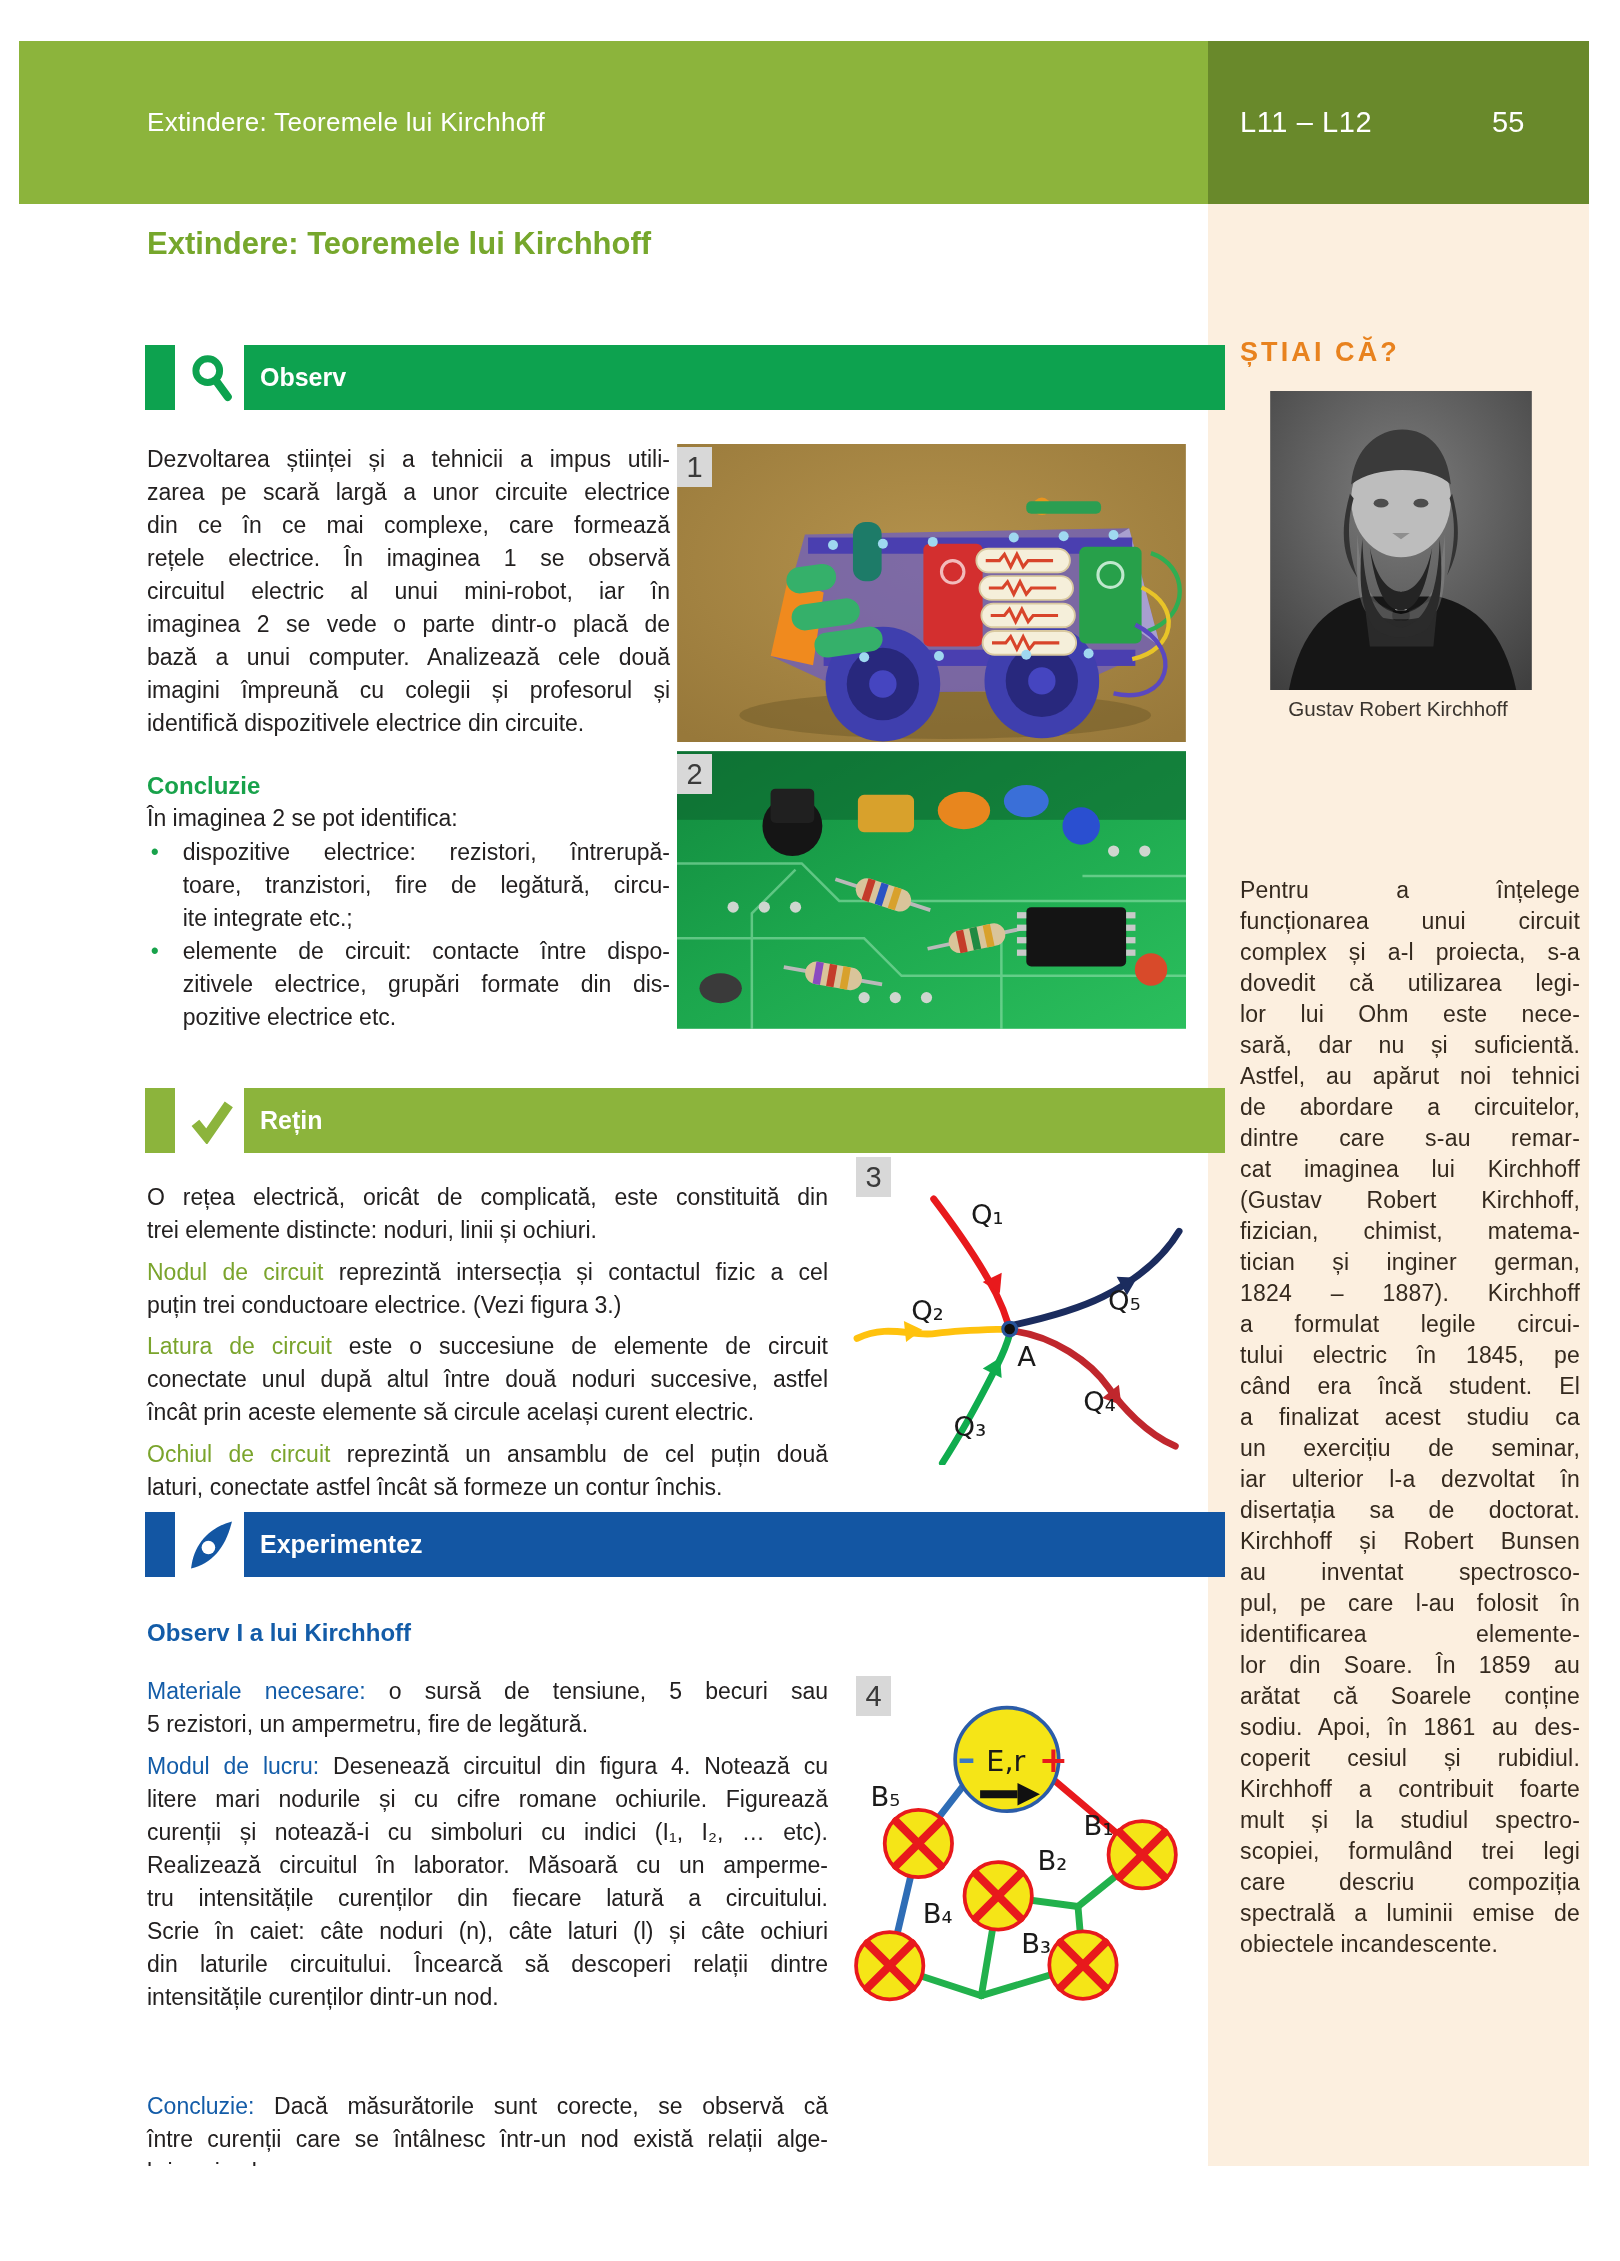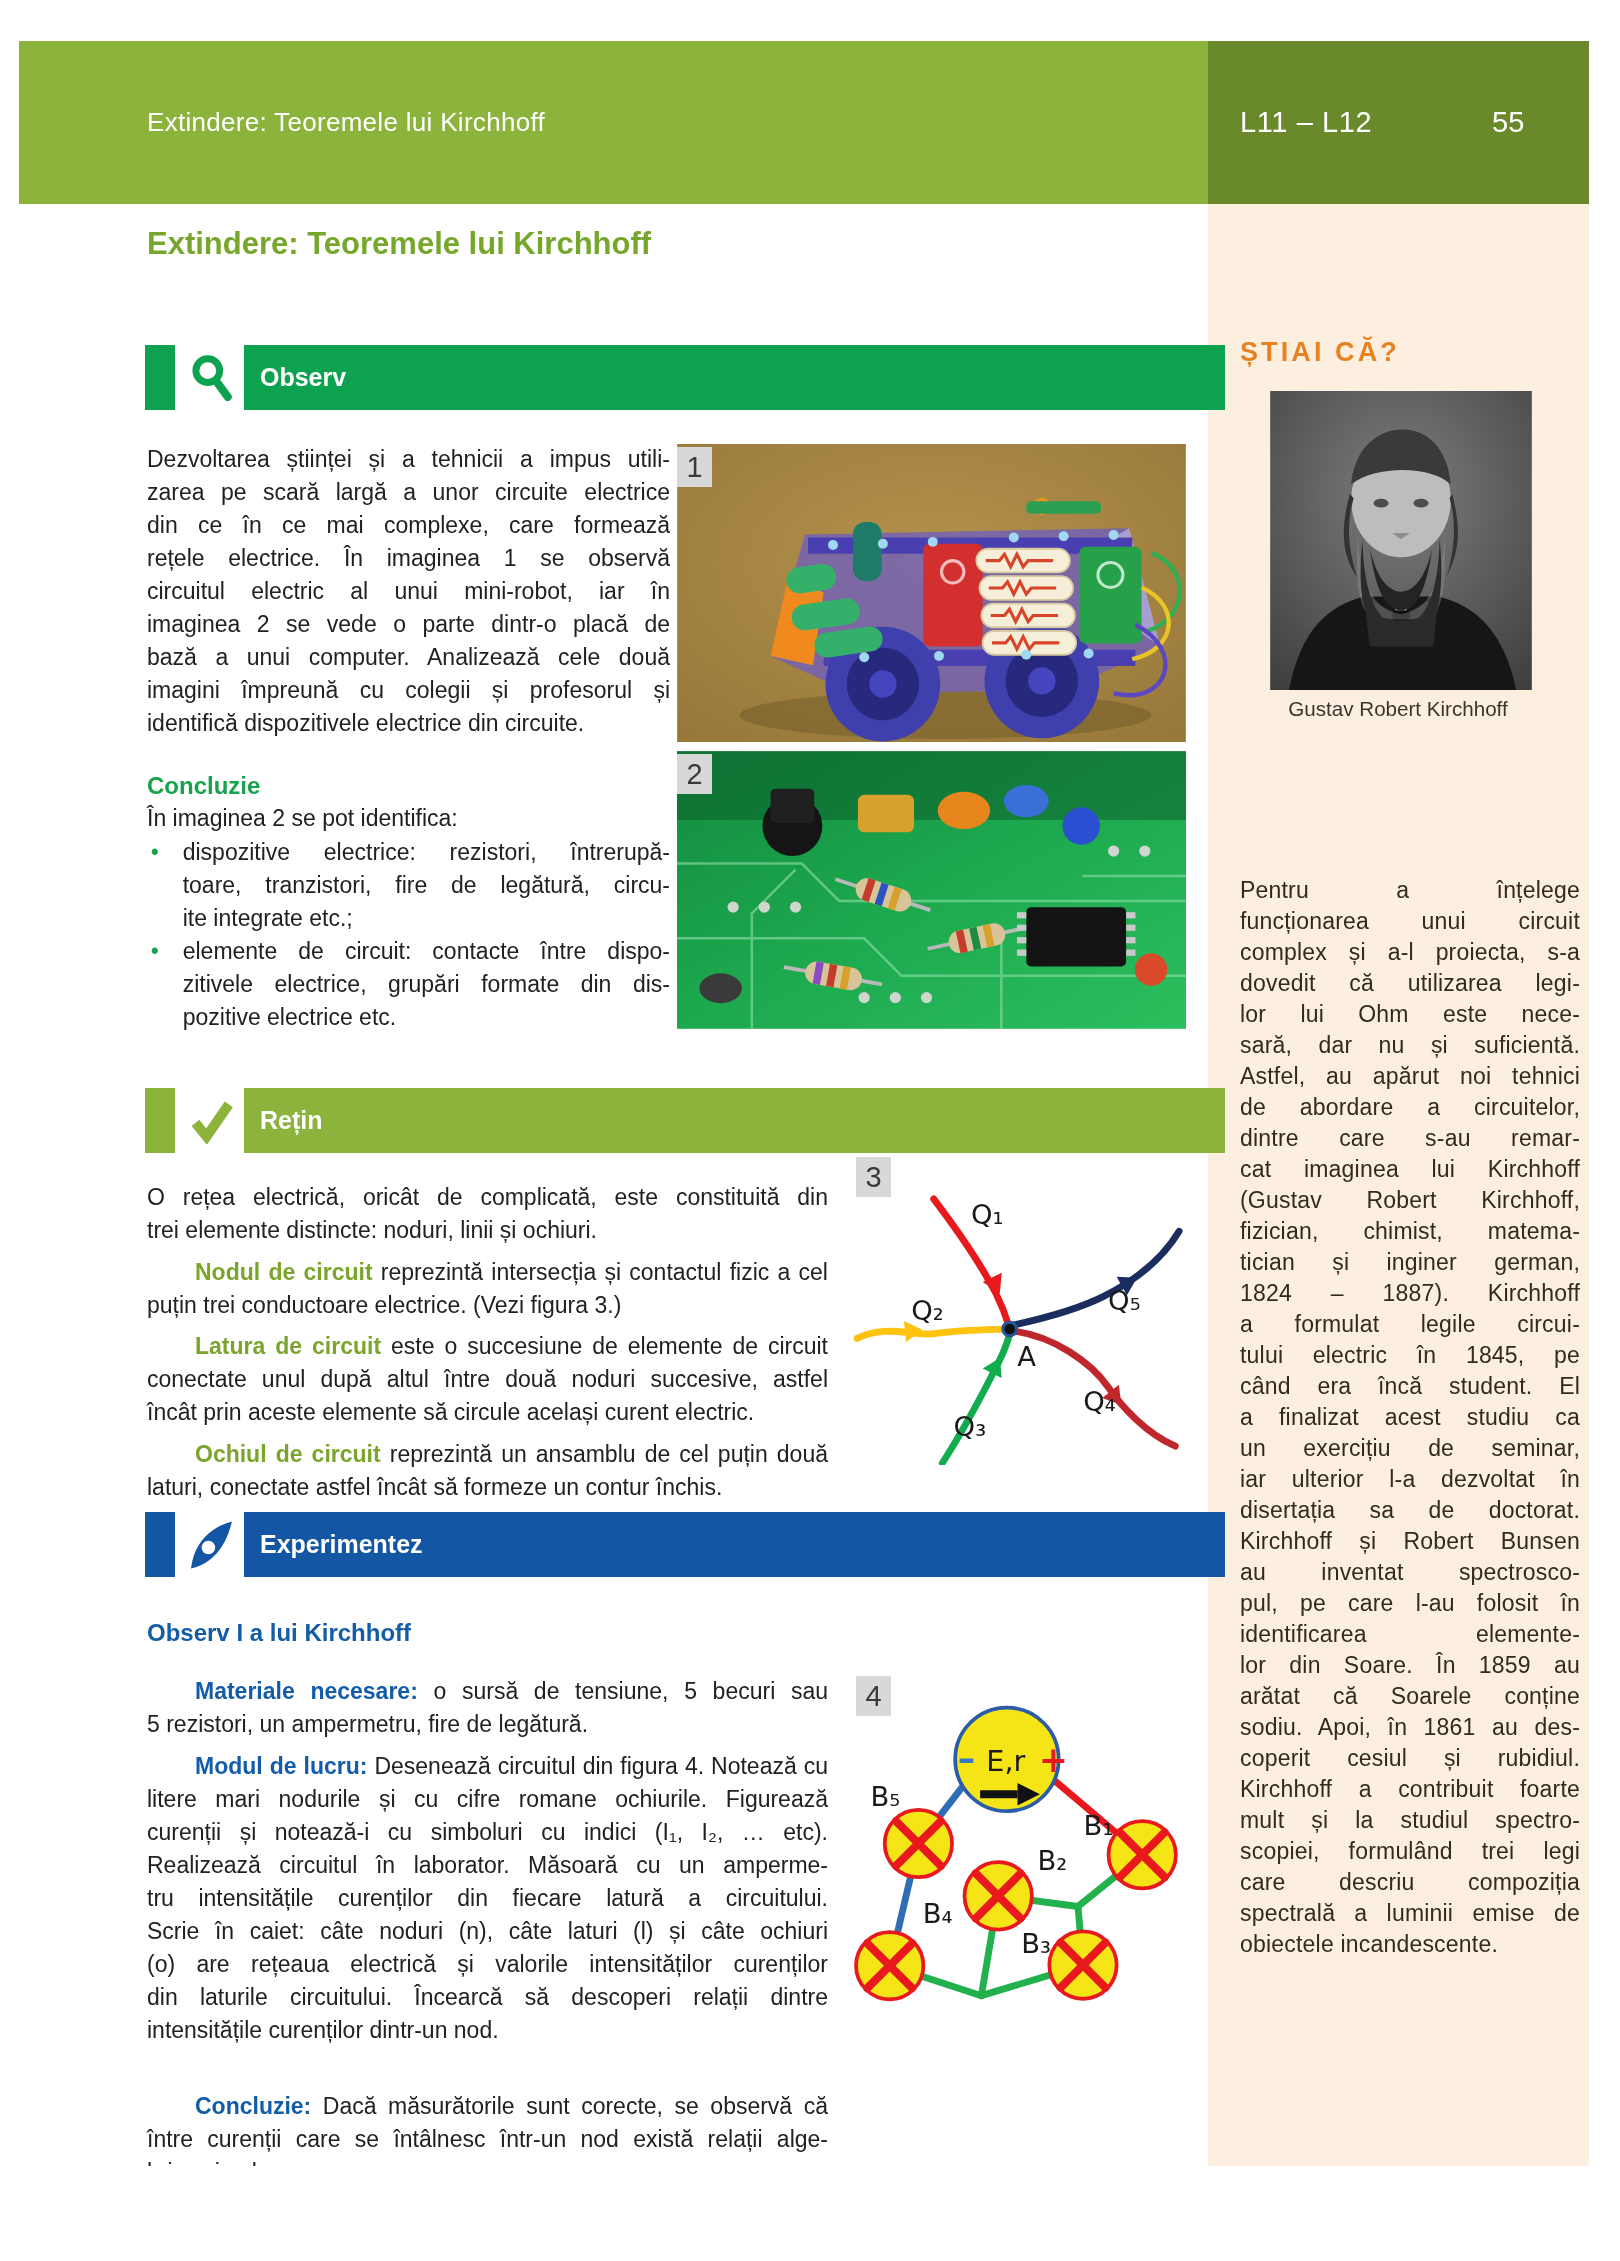--- a/index.html
+++ b/index.html
@@ -25,21 +25,21 @@
   .maintitle{left:147px;top:226px;font-size:31px;font-weight:bold;color:#76a72c;}
   .sec-accent{width:30px;height:65px;}
   .sec-iconbox{width:49px;height:65px;display:flex;align-items:center;justify-content:center;}
   .sec-main{height:65px;display:flex;align-items:center;padding-left:16px;
             color:#ffffff;font-size:25px;font-weight:bold;}
   
   .tblock{font-size:23px;}
   .tl{height:33px;line-height:33px;white-space:pre;}
   .tl.j{white-space:normal;text-align:justify;text-align-last:justify;}
   .sbtext .tl{height:31px;line-height:31px;}
-  .term{font-weight:bold;margin-left:48px;}
+  .term{font-weight:normal;}
   .term.olive{color:#7aa42c;}
   .term.blue{color:#135ca8;}
   .gheading{font-size:24px;font-weight:bold;color:#18a24b;height:33px;line-height:33px;}
   .bheading{font-size:24px;font-weight:bold;color:#135ca8;}
   .bullets{margin-top:1.2px;}
   .bullet{display:flex;}
   .bdot{width:32px;color:#18a24b;font-size:23px;line-height:33px;padding-left:3.7px;}
   .btext{flex:1;}
   .pgap{margin-bottom:8.7px;}
   
@@ -383,21 +383,20 @@
       <div class="tl j"><span class="term blue">Materiale necesare:</span><span> o sursă de tensiune, 5 becuri sau</span></div>
       <div class="tl">5 rezistori, un ampermetru, fire de legătură.</div>
     </div>
   <div class="abs tblock" style="left:147px;top:1750px;width:681px;">
       <div class="tl j"><span class="term blue">Modul de lucru:</span><span> Desenează circuitul din figura 4. Notează cu</span></div>
       <div class="tl j">litere mari nodurile și cu cifre romane ochiurile. Figurează</div>
       <div class="tl j">curenții și notează-i cu simboluri cu indici (I₁, I₂, … etc).</div>
       <div class="tl j">Realizează circuitul în laborator. Măsoară cu un amperme-</div>
       <div class="tl j">tru intensitățile curenților din fiecare latură a circuitului.</div>
       <div class="tl j">Scrie în caiet: câte noduri (n), câte laturi (l) și câte ochiuri</div>
-      <div class="tl j">(o) are rețeaua electrică și valorile intensităților curenților</div>
       <div class="tl j">din laturile circuitului. Încearcă să descoperi relații dintre</div>
       <div class="tl">intensitățile curenților dintr-un nod.</div>
     </div>
   <div class="abs tblock" style="left:147px;top:2090px;width:681px;">
       <div class="tl j"><span class="term blue">Concluzie:</span><span> Dacă măsurătorile sunt corecte, se observă că</span></div>
       <div class="tl j">între curenții care se întâlnesc într-un nod există relații alge-</div>
       <div class="tl">brice simple.</div>
     </div>
 
   <div class="abs figno" style="left:856px;top:1676px;">4</div>

